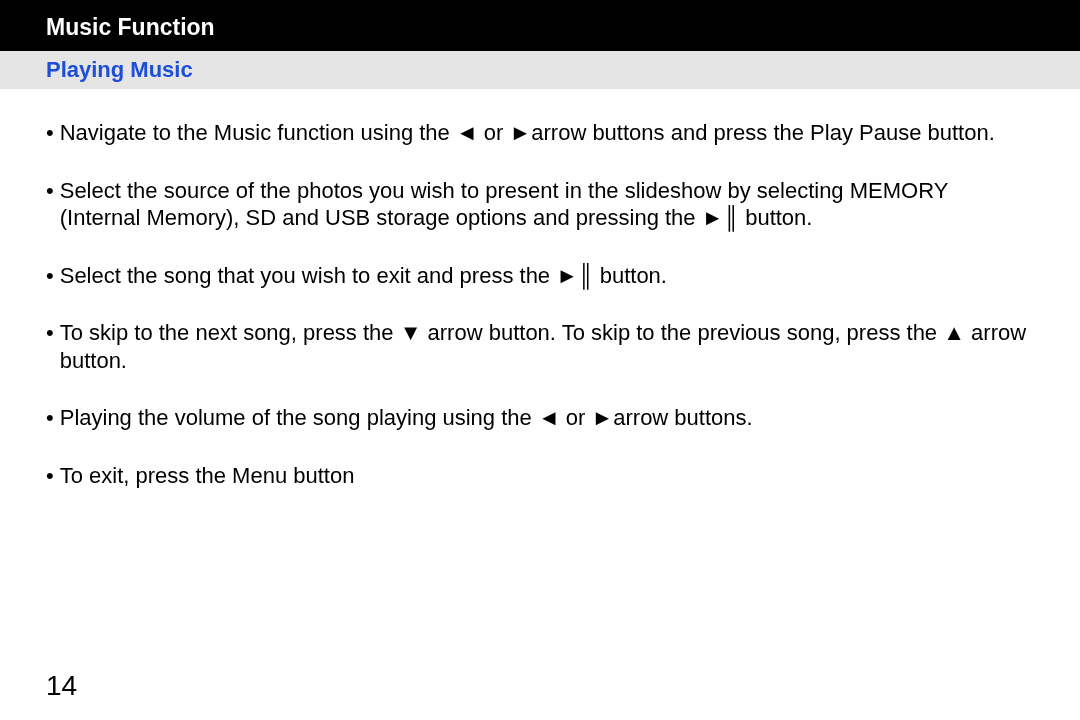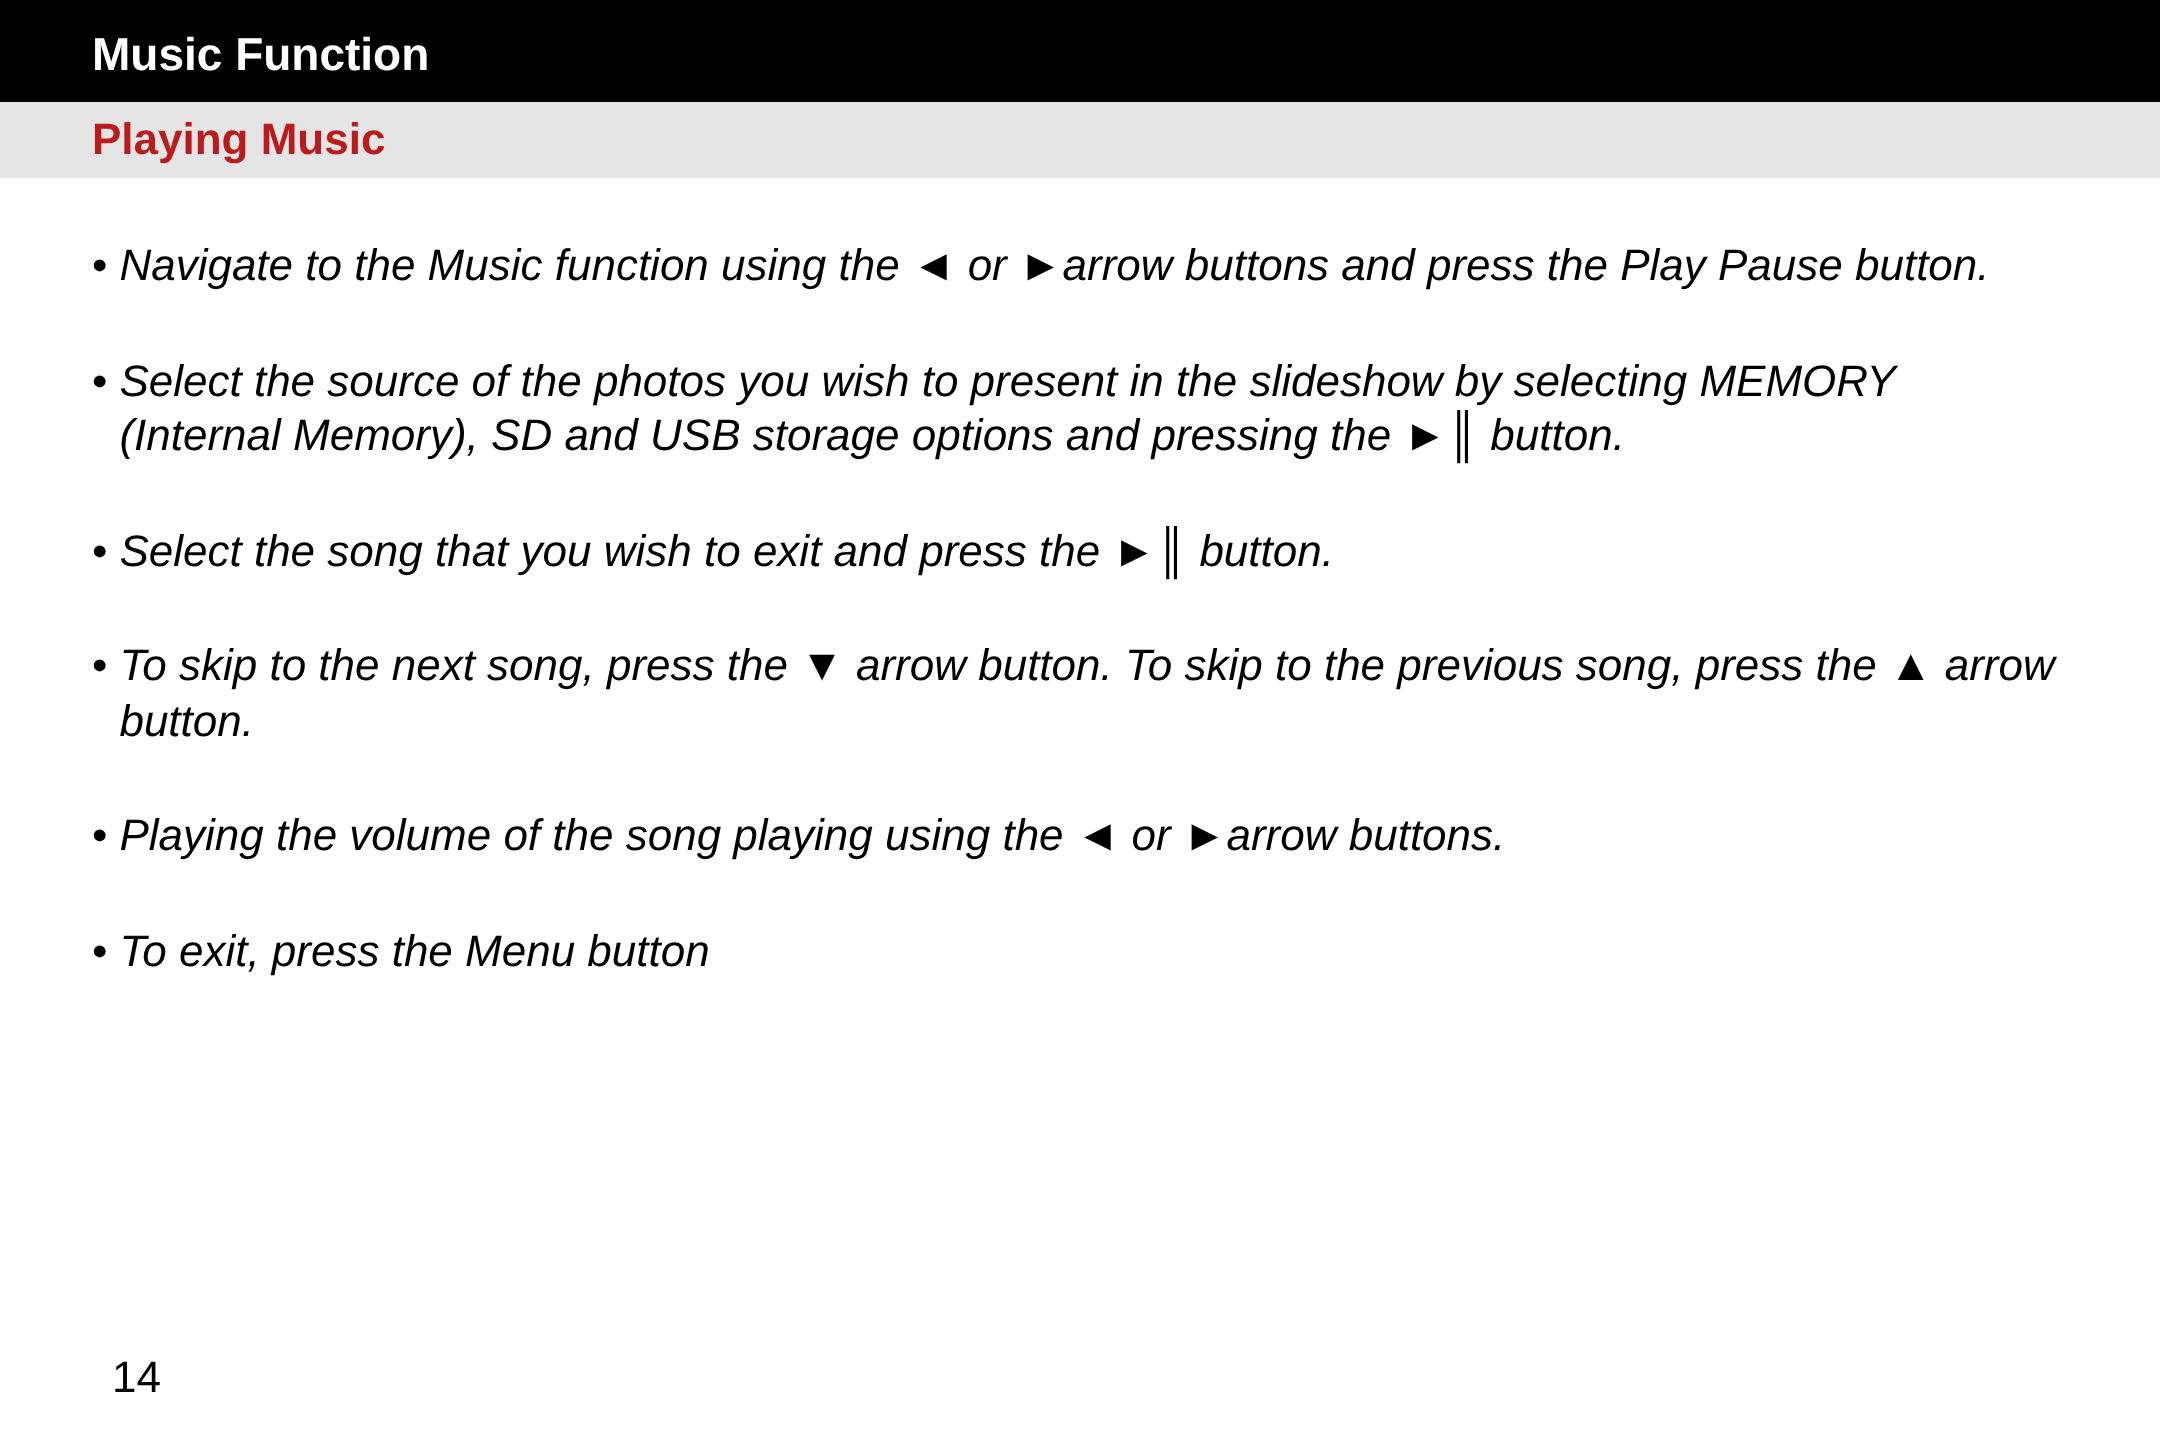--- a/index.html
+++ b/index.html
@@ -13,47 +13,46 @@
   }
   .header-bar {
     background: #000000;
     color: #ffffff;
     padding: 14px 0 10px 46px;
     font-weight: bold;
     font-size: 23px;
   }
   .sub-header {
     background: #e5e5e5;
-    color: #b91c1c;
+    color: #1d4ed8;
     padding: 6px 0 6px 46px;
     font-weight: bold;
     font-size: 22px;
   }
   .content {
     padding: 30px 46px 0 46px;
     font-size: 22px;
     line-height: 1.25;
   }
   .item {
     display: flex;
     margin-bottom: 30px;
   }
   .bullet-mark {
     flex: 0 0 auto;
     padding-right: 6px;
   }
   .bullet-text {
     flex: 1 1 auto;
-    font-style: italic;
   }
   .page-number {
     position: absolute;
-    left: 56px;
+    left: 46px;
     bottom: 18px;
-    font-size: 22px;
+    font-size: 28px;
   }
   .page {
     position: relative;
     width: 1080px;
     height: 720px;
   }
 </style>
 </head>
 <body>
 

